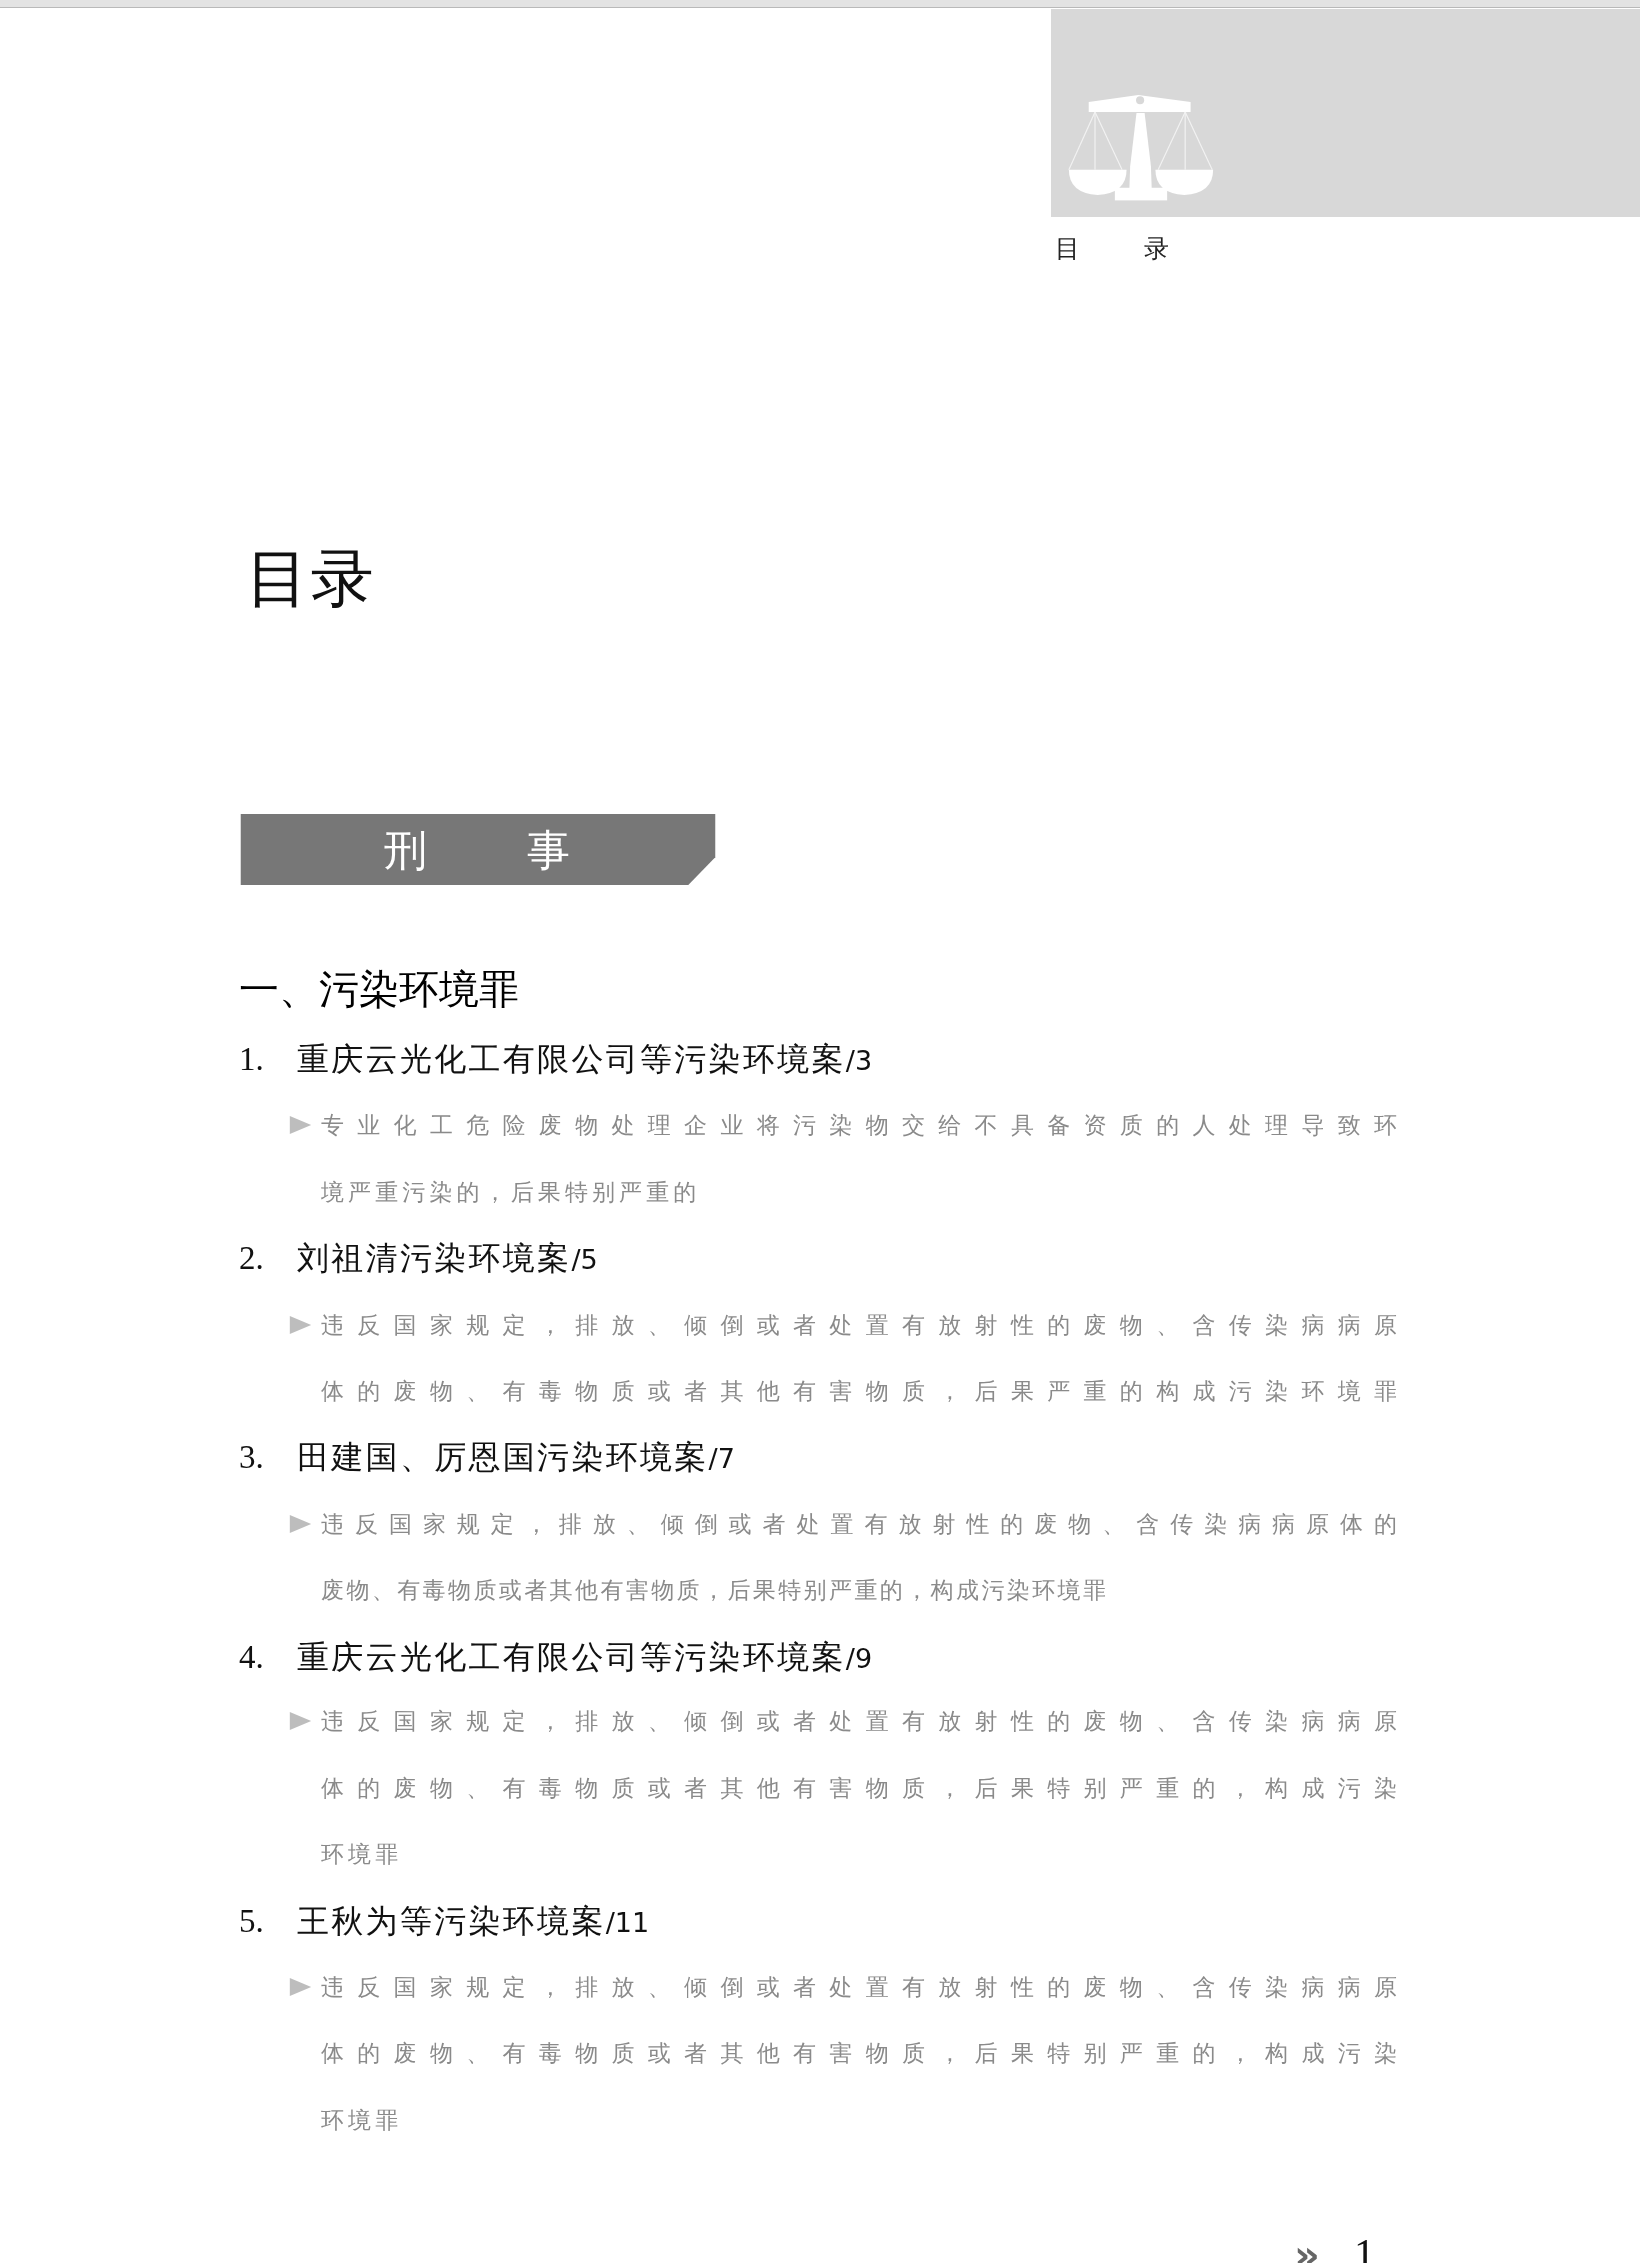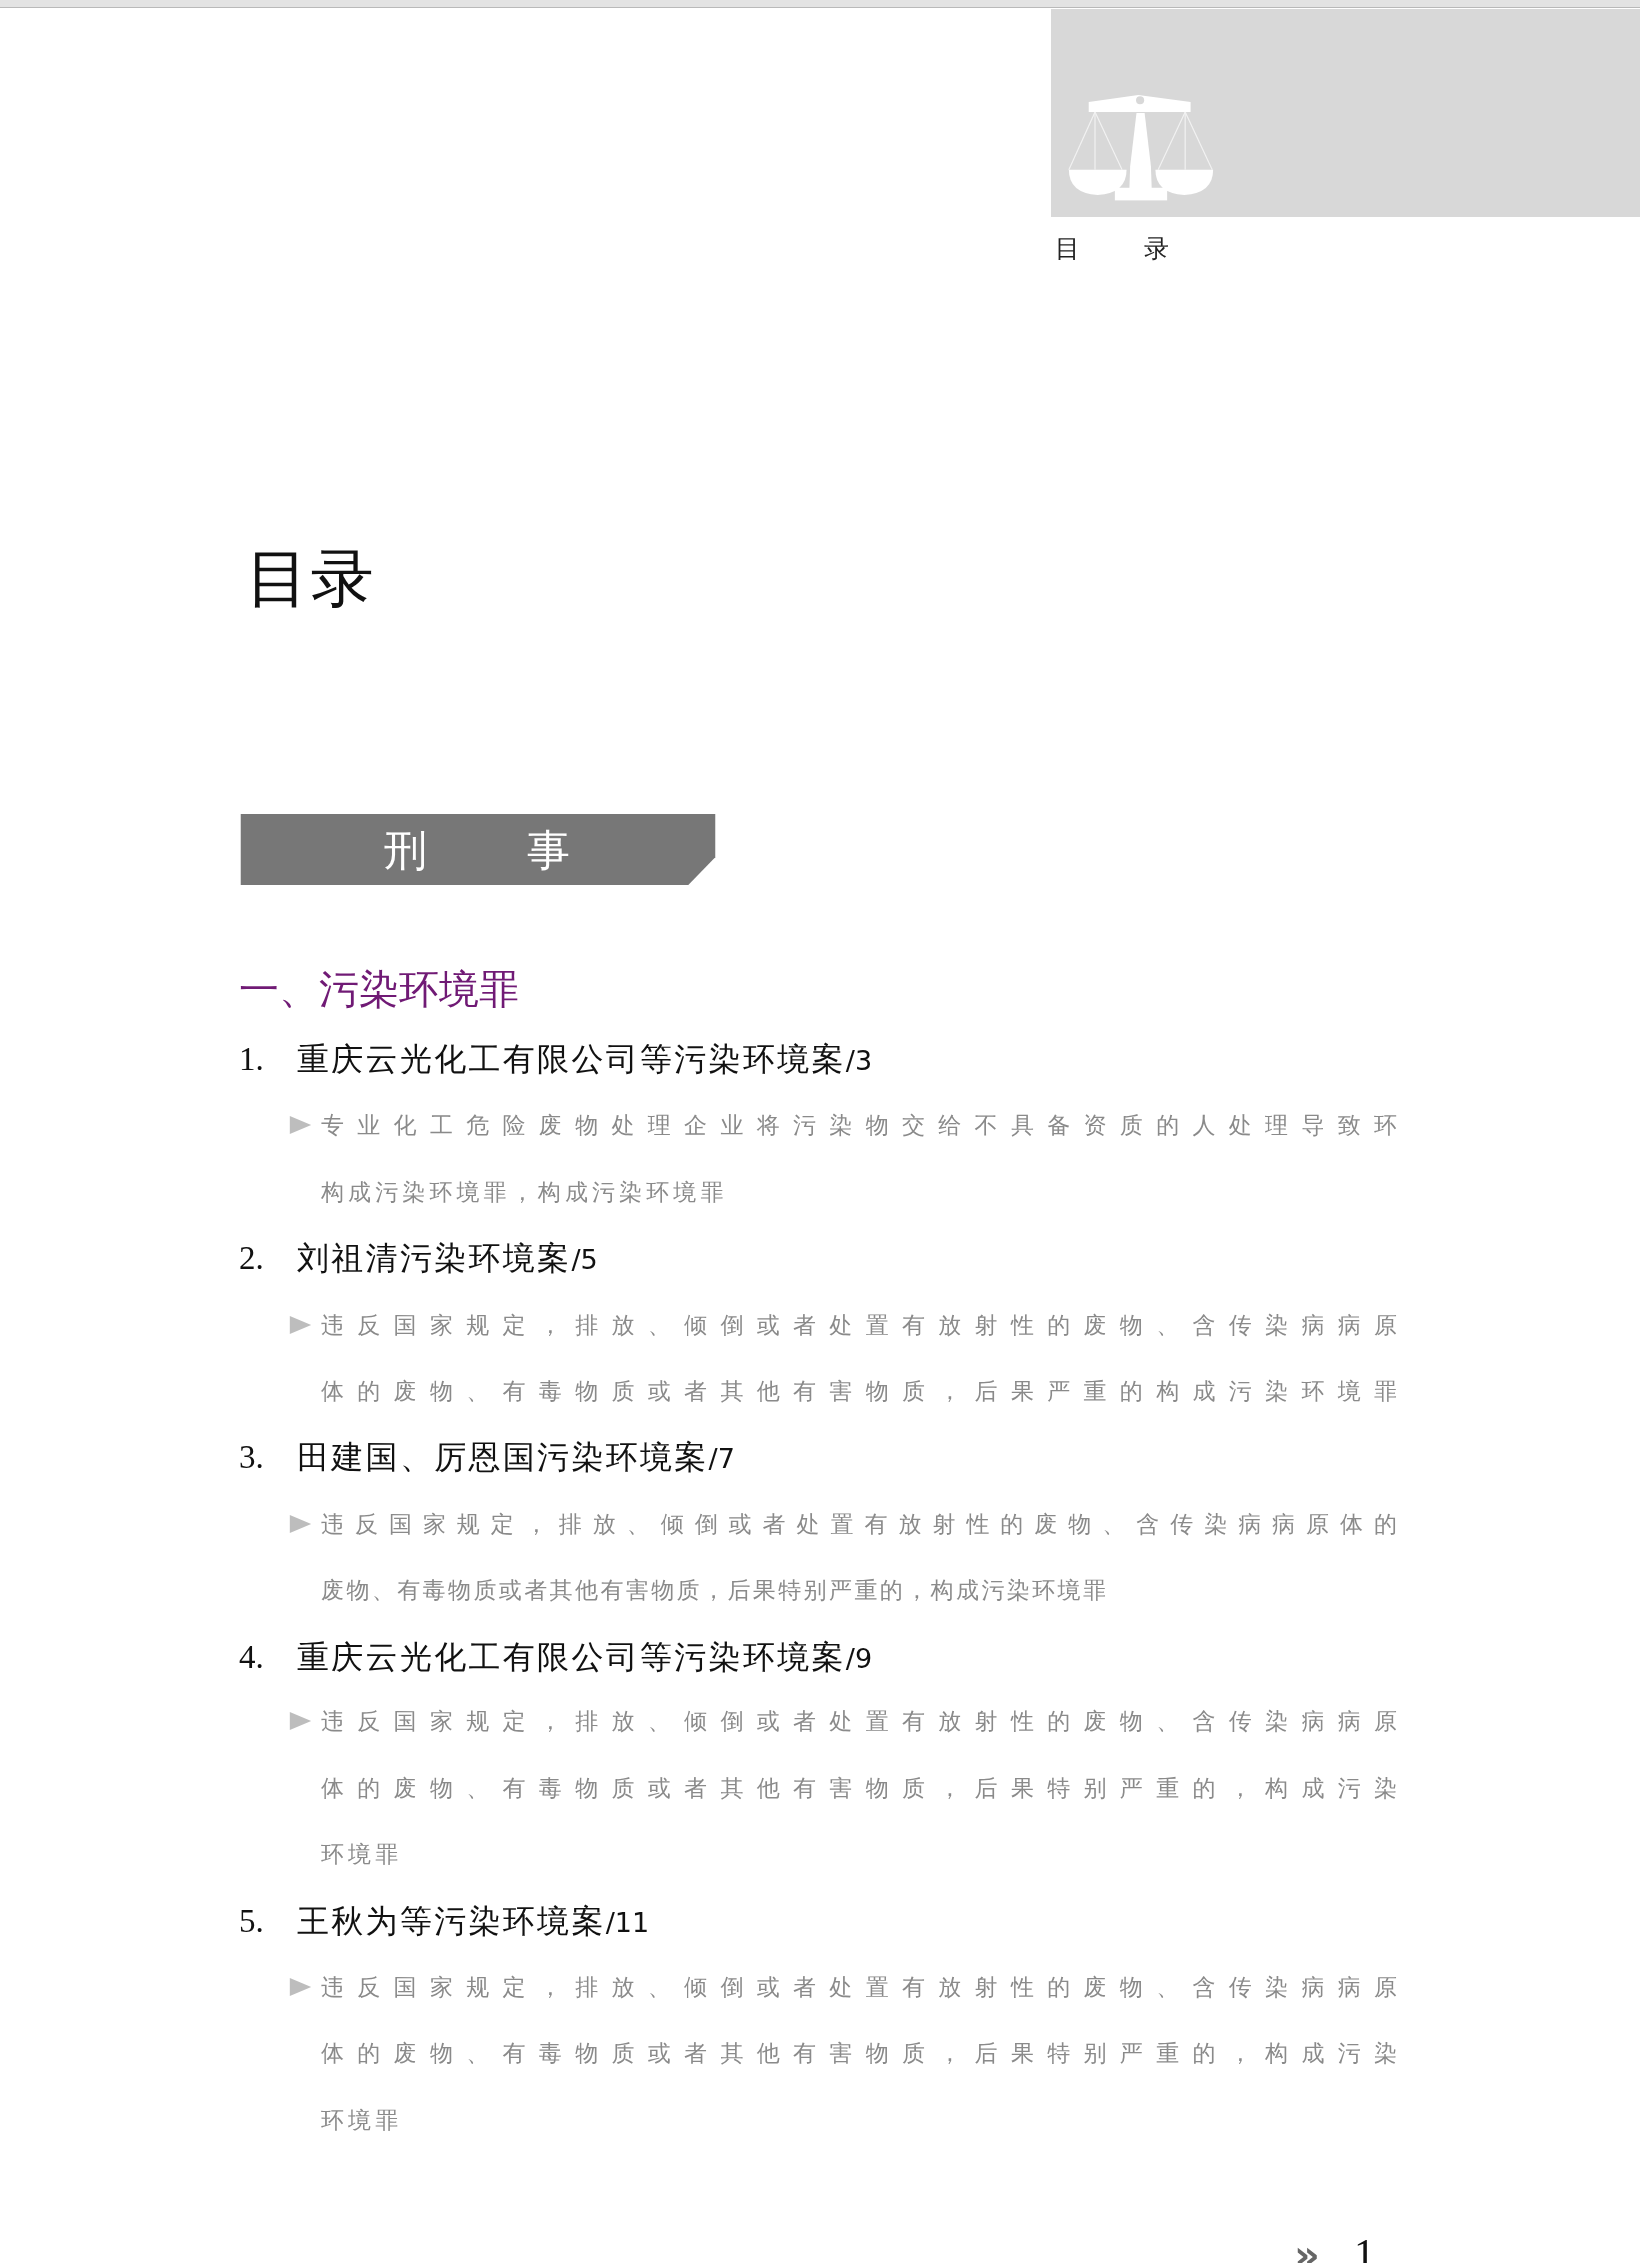--- a/index.html
+++ b/index.html
@@ -11,21 +11,21 @@
   .top-strip { position: absolute; left: 0; top: 0; width: 1641px; height: 7.2px; background: #e3e3e3; border-bottom: 1.8px solid #b9b9b9; }
   .header-block { position: absolute; left: 1051px; top: 9px; width: 590px; height: 208px; background: #d8d8d8; }
   .scale-icon { position: absolute; left: 1066px; top: 94px; width: 150px; height: 110px; }
   .running-head { position: absolute; top: 232px; left: 1055px; font-size: 25px; color: #222; letter-spacing: 0; }
   .running-head span { position: absolute; top: 0; white-space: nowrap; }
   .page-title { position: absolute; left: 246px; top: 534px; font-family: "DejaVu Serif", "Liberation Serif", serif; font-size: 63px; line-height: 90px; color: #111; letter-spacing: 1.8px; }
   .banner { position: absolute; left: 239px; top: 814px; width: 478px; height: 71px; }
   .banner svg { position: absolute; left: 0; top: 0; }
   .banner-label { position: absolute; left: 0; top: 0; width: 478px; height: 71px; }
   .banner-label span { position: absolute; top: 11px; font-size: 43px; line-height: 51px; color: #ffffff; }
-  .section-heading { position: absolute; left: 239px; top: 963px; font-size: 40px; line-height: 52px; color: #701a75; }
+  .section-heading { position: absolute; left: 239px; top: 963px; font-size: 40px; line-height: 52px; color: #000000; }
   .toc-line { position: absolute; left: 239px; height: 54px; line-height: 54px; white-space: nowrap; }
   .item-num { position: absolute; left: 0; top: 0; font-family: "Liberation Serif", serif; font-size: 33px; color: #111; }
   .item-title { position: absolute; left: 44px; top: 0; font-size: 32px; letter-spacing: 2.3px; color: #111; margin-left: 14px; }
   .item-page { font-size: 27px; letter-spacing: 0; }
   .desc-line { position: absolute; left: 321px; width: 1076px; height: 54px; line-height: 54px; font-size: 23px; color: #8a8a8a; white-space: nowrap; text-align: justify; text-align-last: justify; }
   .desc-line.last { text-align-last: left; letter-spacing: 4.1px; }
   .desc-bullet { position: absolute; left: 288px; width: 25px; height: 54px; }
   .footer-arrows { position: absolute; left: 1294px; top: 2233px; font-size: 40px; color: #666; line-height: 45px; font-weight: bold; }
   .footer-page { position: absolute; left: 1354px; top: 2229px; font-family: "Liberation Serif", serif; font-size: 42px; color: #111; line-height: 51px; }
 </style>
@@ -74,21 +74,21 @@
 <div class="section-heading">一、污染环境罪</div>
 
 <div class="toc-line" style="top:1032px">
   <span class="item-num">1.</span>
   <span class="item-title"><span>重庆云光化工有限公司等污染环境案</span><span class="item-page">/3</span></span>
 </div>
 <svg class="desc-bullet" style="top:1098px" viewBox="0 0 28 60">
     <polygon points="2,20 26,30 2,40" fill="#bdbdbd"></polygon>
   </svg>
 <div class="desc-line" style="top:1098px">专业化工危险废物处理企业将污染物交给不具备资质的人处理导致环</div>
-<div class="desc-line last" style="top:1165px">构成污染环境罪，构成污染环境罪</div>
+<div class="desc-line last" style="top:1165px">境严重污染的，后果特别严重的</div>
 
 <div class="toc-line" style="top:1231px">
   <span class="item-num">2.</span>
   <span class="item-title"><span>刘祖清污染环境案</span><span class="item-page">/5</span></span>
 </div>
 <svg class="desc-bullet" style="top:1298px" viewBox="0 0 28 60">
     <polygon points="2,20 26,30 2,40" fill="#bdbdbd"></polygon>
   </svg>
 <div class="desc-line" style="top:1298px">违反国家规定，排放、倾倒或者处置有放射性的废物、含传染病病原</div>
 <div class="desc-line" style="top:1364px">体的废物、有毒物质或者其他有害物质，后果严重的构成污染环境罪</div>

